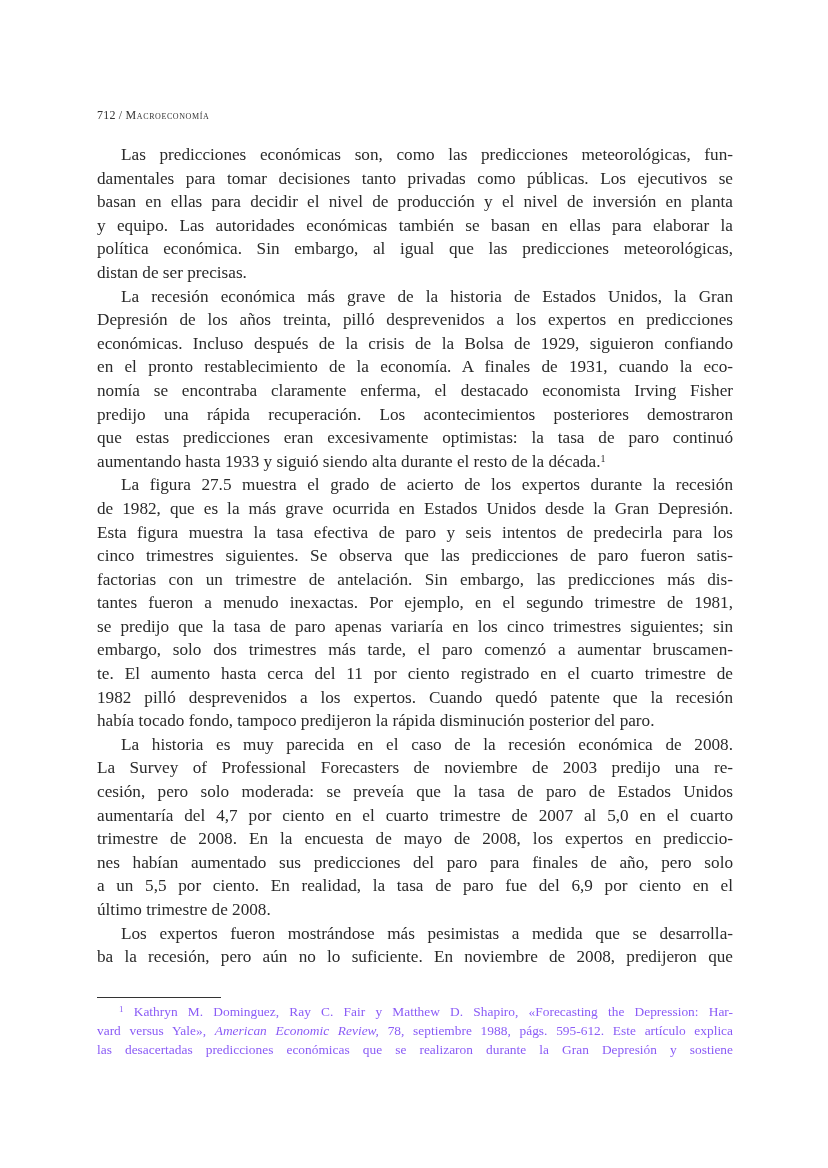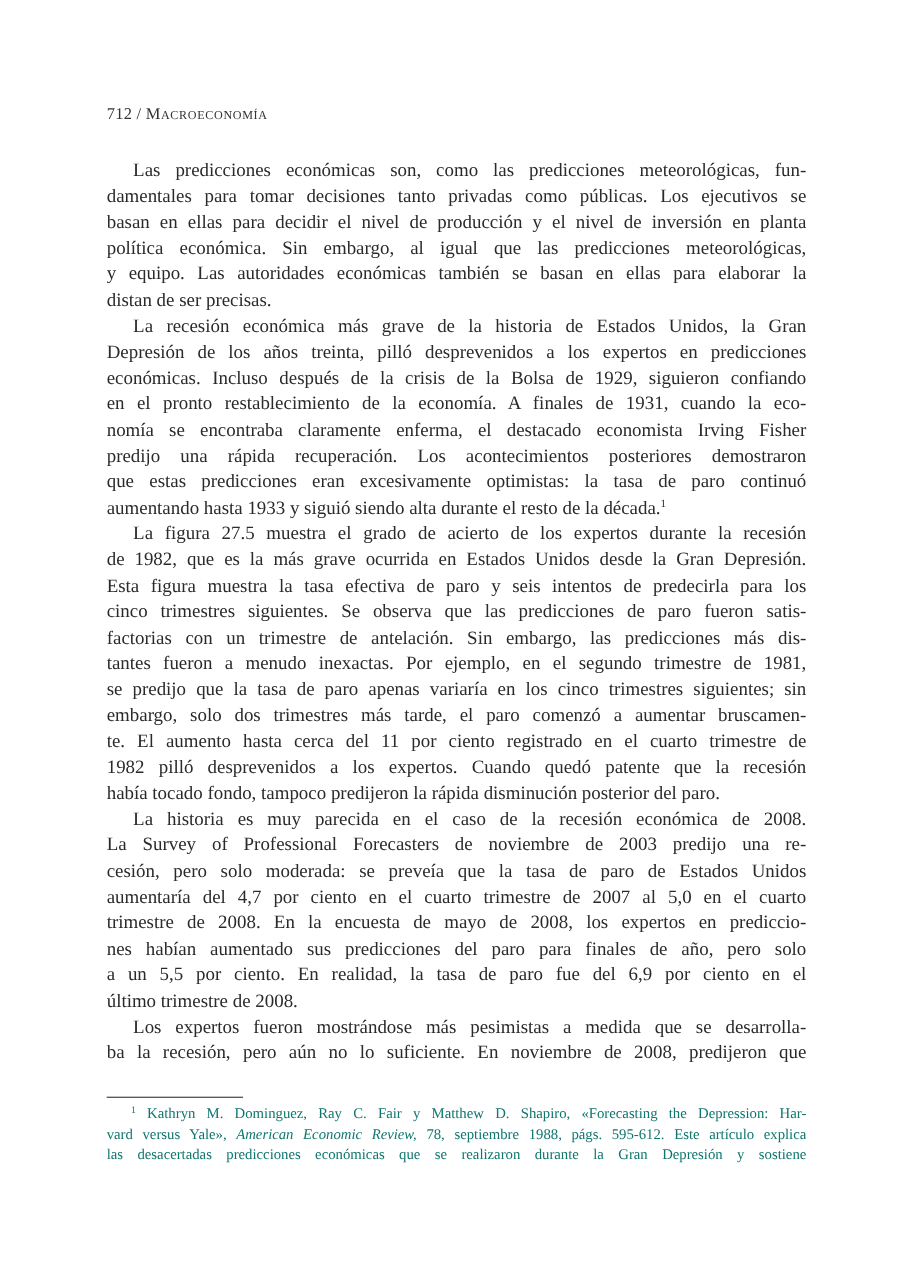--- a/index.html
+++ b/index.html
@@ -3,43 +3,43 @@
 <meta charset="utf-8">
 <style>
   html, body { margin: 0; padding: 0; }
   body {
     width: 828px; height: 1168px; background: #ffffff;
     position: relative; overflow: hidden;
     font-family: "Liberation Serif", "DejaVu Serif", serif;
     color: #2a2a2a;
   }
   .header {
-    position: absolute; left: 97px; top: 96px;
-    font-size: 15px; letter-spacing: 0.2px; color: #333;
+    position: absolute; left: 97px; top: 108px;
+    font-size: 12px; letter-spacing: 0.2px; color: #333;
   }
   .header .sc { font-variant: small-caps; letter-spacing: 0.6px; }
   .body-text {
     position: absolute; left: 97px; top: 143px; width: 636px;
     font-size: 17.2px; line-height: 23.6px;
   }
   .line {
     display: block; height: 23.6px; white-space: nowrap;
     text-align: justify; text-align-last: justify;
   }
   .line.last { text-align-last: left; }
   .line.indent { padding-left: 24px; }
   .para { margin: 0; }
   sup { font-size: 10px; vertical-align: top; position: relative; top: -3px; }
   .rule {
     position: absolute; left: 97px; top: 997px; width: 124px; height: 1px;
     background: #333;
   }
   .footnote {
     position: absolute; left: 97px; top: 1002px; width: 636px;
-    font-size: 13.4px; line-height: 19.2px; color: #0f766e;
+    font-size: 13.4px; line-height: 19.2px; color: #8b5cf6;
   }
   .fline {
     display: block; height: 19.2px; white-space: nowrap;
     text-align: justify; text-align-last: justify;
   }
   .fline.last { text-align-last: left; }
   .fline.indent { padding-left: 22px; }
   .fline sup { font-size: 9px; top: -2px; }
   i { font-style: italic; margin-top: 27px; }
 </style>
@@ -48,22 +48,22 @@
 
 <div class="header">
   <span>712</span><span> / </span><span class="sc">Macroeconomía</span>
 </div>
 
 <div class="body-text">
   <div class="para">
     <span class="line indent">Las predicciones económicas son, como las predicciones meteorológicas, fun-</span>
     <span class="line">damentales para tomar decisiones tanto privadas como públicas. Los ejecutivos se</span>
     <span class="line">basan en ellas para decidir el nivel de producción y el nivel de inversión en planta</span>
+    <span class="line">y equipo. Las autoridades económicas también se basan en ellas para elaborar la</span>
     <span class="line">política económica. Sin embargo, al igual que las predicciones meteorológicas,</span>
-    <span class="line">y equipo. Las autoridades económicas también se basan en ellas para elaborar la</span>
     <span class="line last">distan de ser precisas.</span>
   </div>
   <div class="para">
     <span class="line indent">La recesión económica más grave de la historia de Estados Unidos, la Gran</span>
     <span class="line">Depresión de los años treinta, pilló desprevenidos a los expertos en predicciones</span>
     <span class="line">económicas. Incluso después de la crisis de la Bolsa de 1929, siguieron confiando</span>
     <span class="line">en el pronto restablecimiento de la economía. A finales de 1931, cuando la eco-</span>
     <span class="line">nomía se encontraba claramente enferma, el destacado economista Irving Fisher</span>
     <span class="line">predijo una rápida recuperación. Los acontecimientos posteriores demostraron</span>
     <span class="line">que estas predicciones eran excesivamente optimistas: la tasa de paro continuó</span>

